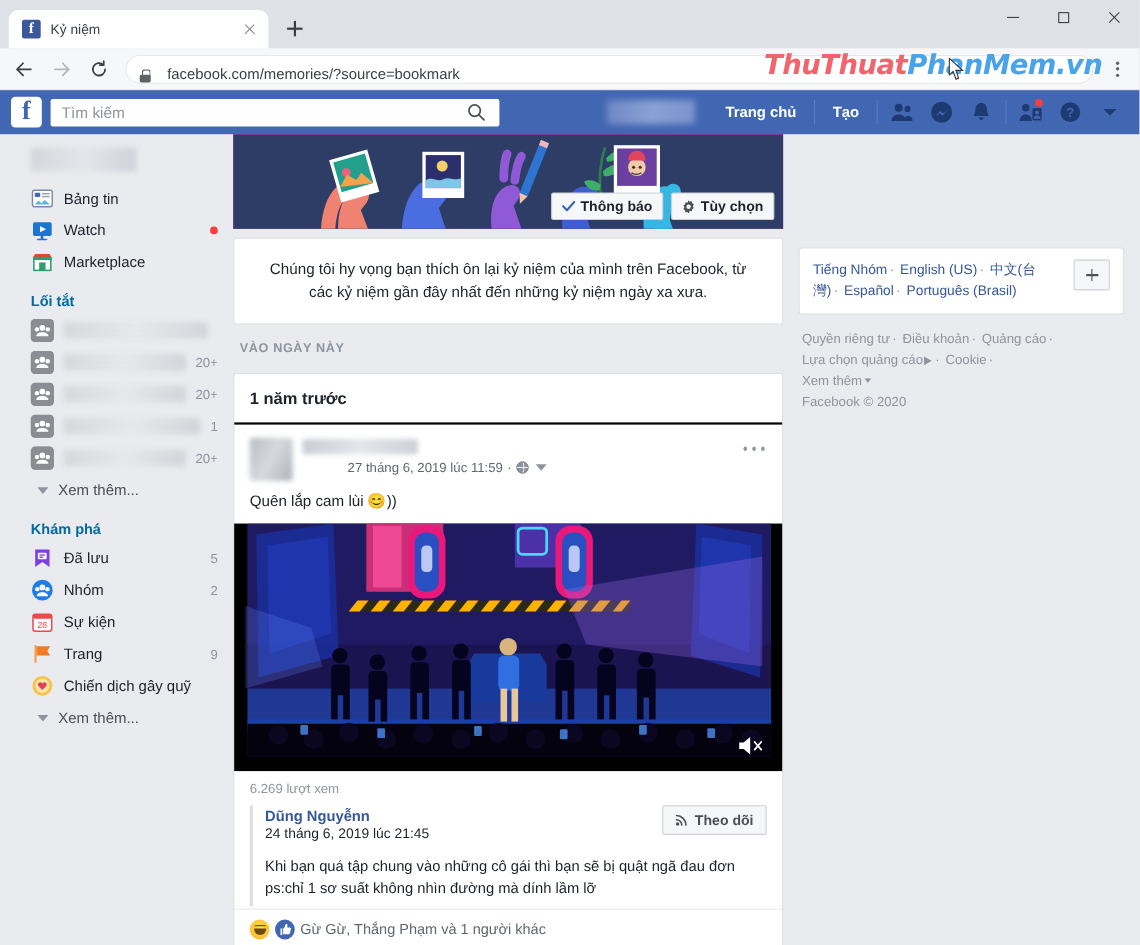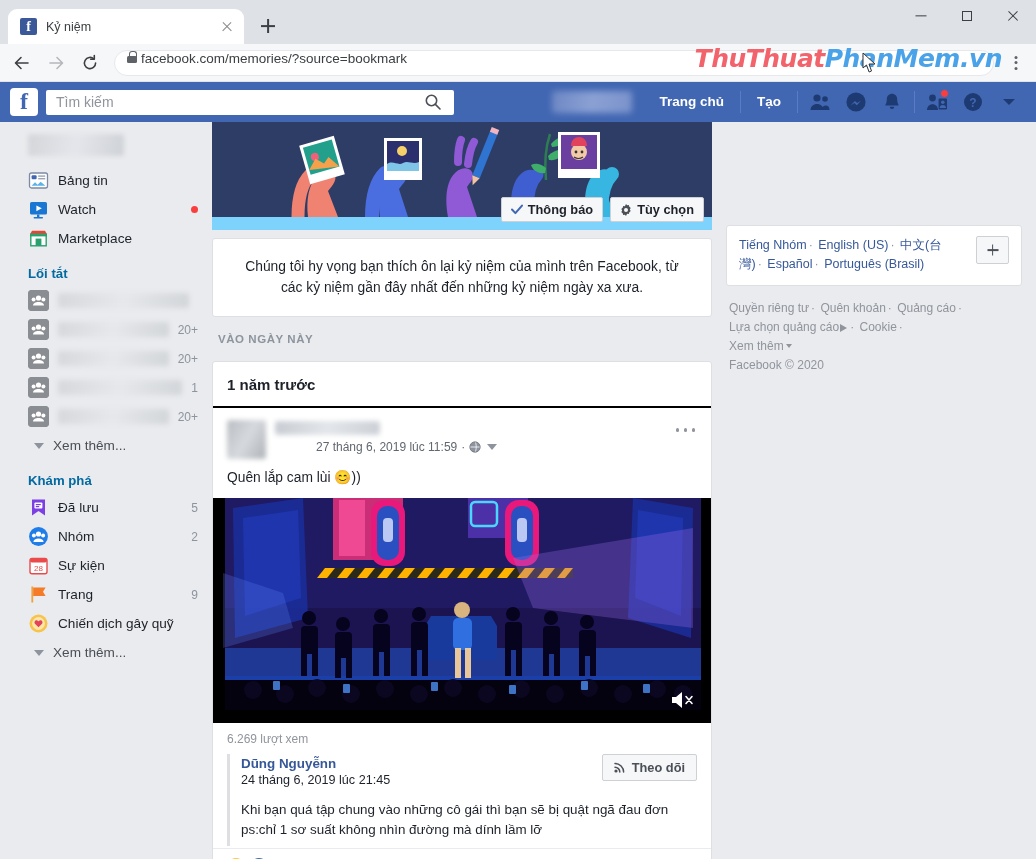--- a/index.html
+++ b/index.html
@@ -63,21 +63,21 @@
   .wc-close i:last-child { transform: translate(-50%,-50%) rotate(-45deg); }
 
   .toolbar {
     height: 38px; background: #f6f7f9; display: flex; align-items: center;
     padding: 0 6px; gap: 2px; position: relative; border-bottom: 1px solid #e2e4e7;
   }
   .navbtn { width: 32px; height: 32px; position: relative; flex: none; }
   .navbtn svg { position: absolute; left: 50%; top: 50%; transform: translate(-50%,-50%); }
   .omnibox {
     flex: 1; height: 26px; background: #fff; border-radius: 13px; margin: 0 6px;
-    display: flex; align-items: flex-start; padding: 0 12px; gap: 4px;
+    display: flex; align-items: flex-end; padding: 0 12px; gap: 15px;
     border: 1px solid #e6e8eb;
   }
   .omnibox .url { font-size: 13.5px; color: #3c4043; white-space: nowrap; }
   .lock { width: 10px; height: 12px; position: relative; flex: none; }
   .lock:before {
     content: ""; position: absolute; left: 0; bottom: 0; width: 10px; height: 7px;
     background: #5f6368; border-radius: 1.5px;
   }
   .lock:after {
     content: ""; position: absolute; left: 2.2px; top: 0; width: 5.6px; height: 6px;
@@ -182,21 +182,21 @@
   }
   .caret {
     width: 0; height: 0; border-left: 5px solid transparent;
     border-right: 5px solid transparent; border-top: 6px solid #8d949e;
     margin-left: 6px; flex: none;
   }
 
   
   .main { width: 500px; flex: none; padding: 0 0 0 0; }
   .banner {
-    height: 108px; background: #7dd3fc; position: relative; overflow: hidden;
+    height: 86px; background: #a21caf; position: relative; overflow: hidden;
   }
   .banner-actions {
     position: absolute; right: 8px; bottom: 8px; display: flex; gap: 7px;
   }
   .bn-btn {
     background: #f6f7f9; border: 1px solid #ced0d4; border-radius: 2px;
     font-size: 12.8px; color: #1d2129; font-weight: bold;
     padding: 4px 9px; display: flex; align-items: center; gap: 5px;
     white-space: nowrap;
   }
@@ -908,21 +908,21 @@
           <span class="lang-link">English (US)</span><span class="lang-sep">·</span>
           <span class="lang-link">中文(台灣)</span><span class="lang-sep">·</span>
           <span class="lang-link">Español</span><span class="lang-sep">·</span>
           <span class="lang-link">Português (Brasil)</span>
         </div>
         <div class="plus-btn"></div>
       </div>
 
       <div class="footer">
         <span>Quyền riêng tư</span><span class="lang-sep">·</span>
-        <span>Quên khoản</span><span class="lang-sep">·</span>
+        <span>Điều khoản</span><span class="lang-sep">·</span>
         <span>Quảng cáo</span><span class="lang-sep">·</span><br>
         <span>Lựa chọn quảng cáo</span><span class="tri-play"></span><span class="lang-sep">·</span>
         <span>Cookie</span><span class="lang-sep">·</span><br>
         <span>Xem thêm</span><span class="footer-caret"></span><br>
         <span>Facebook © 2020</span>
       </div>
     </div>
   </div>
 </div>
 

